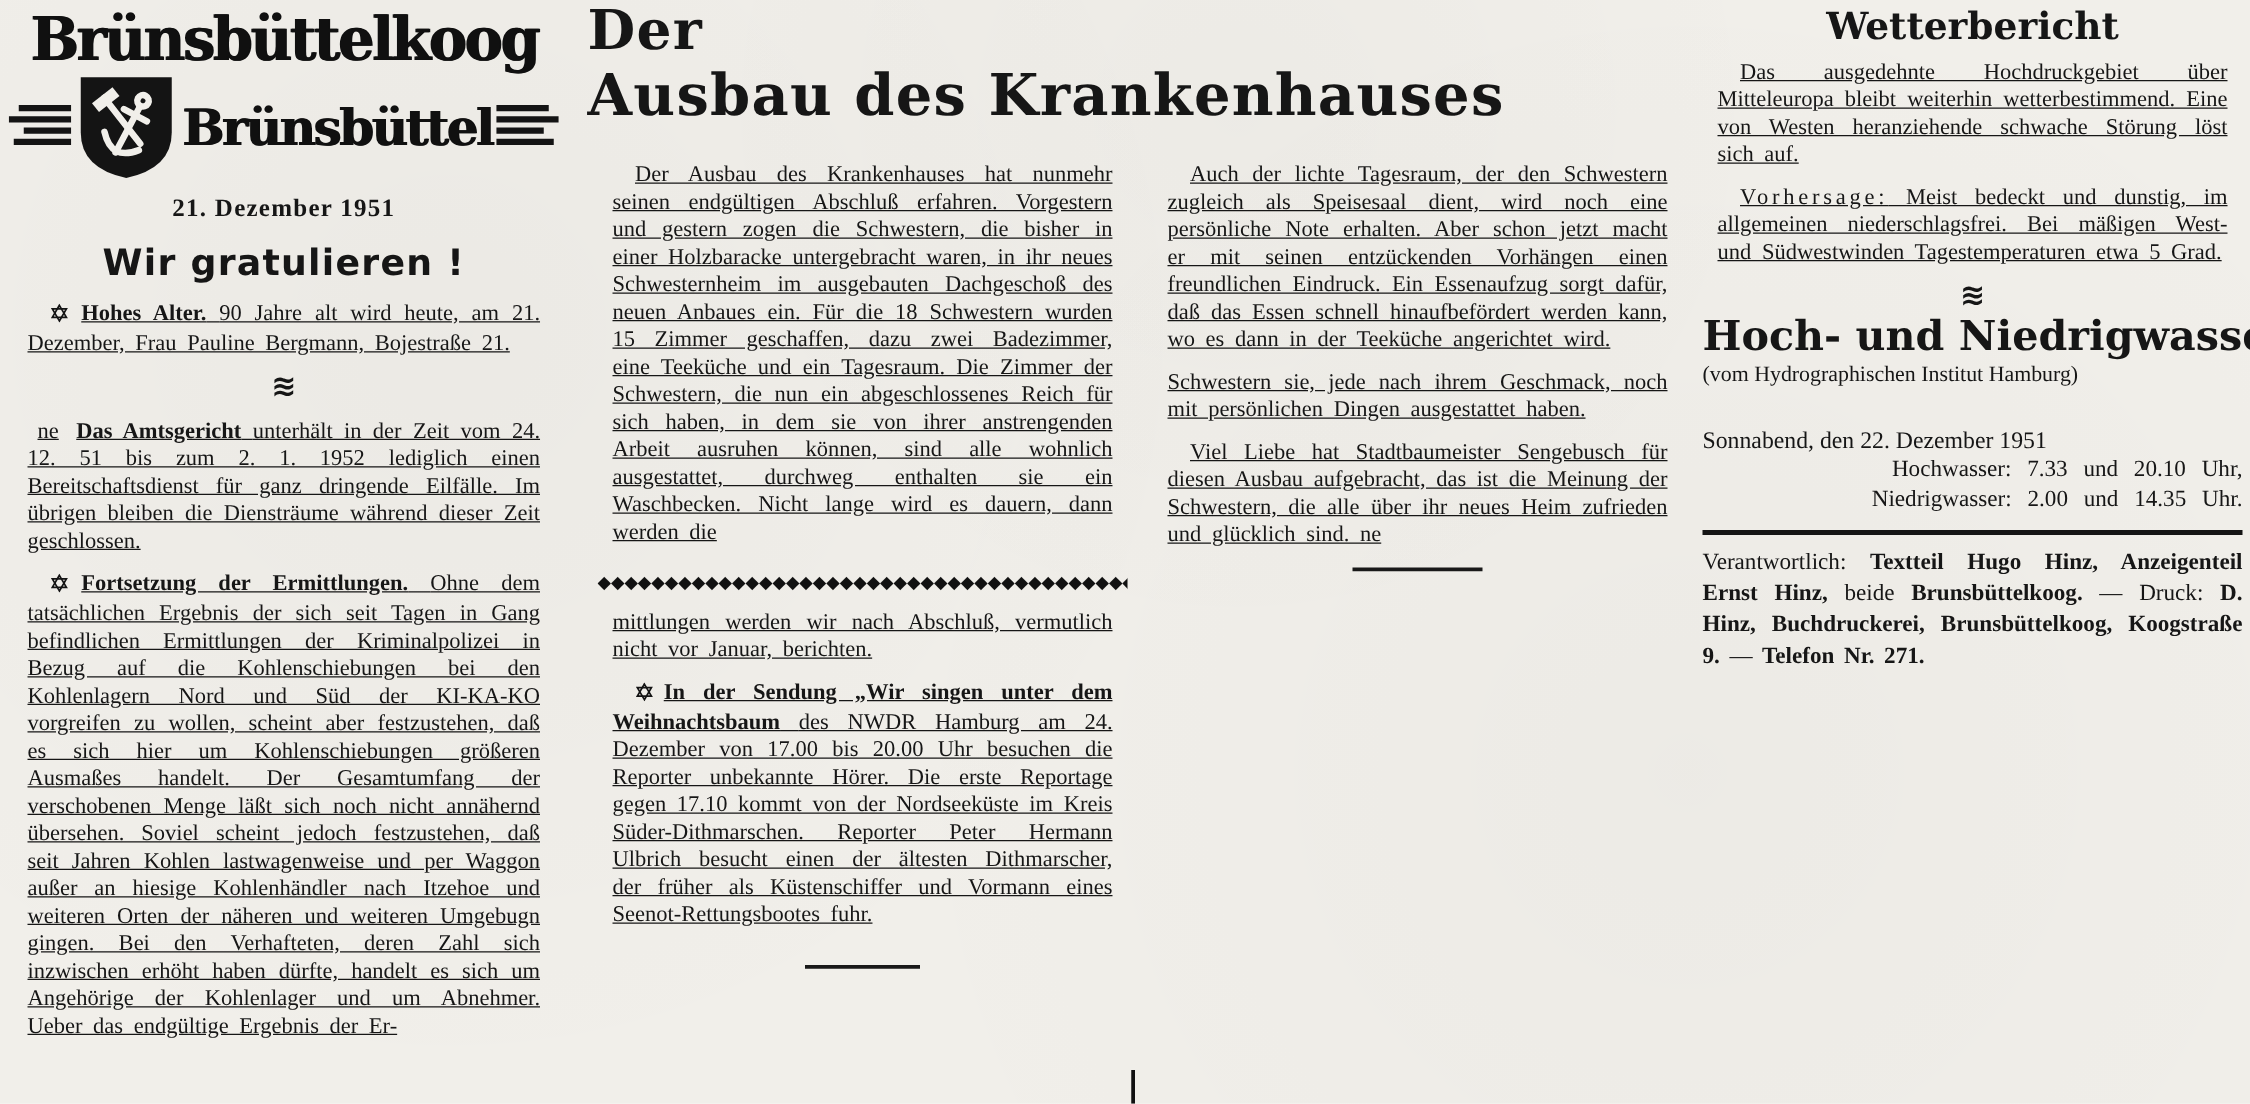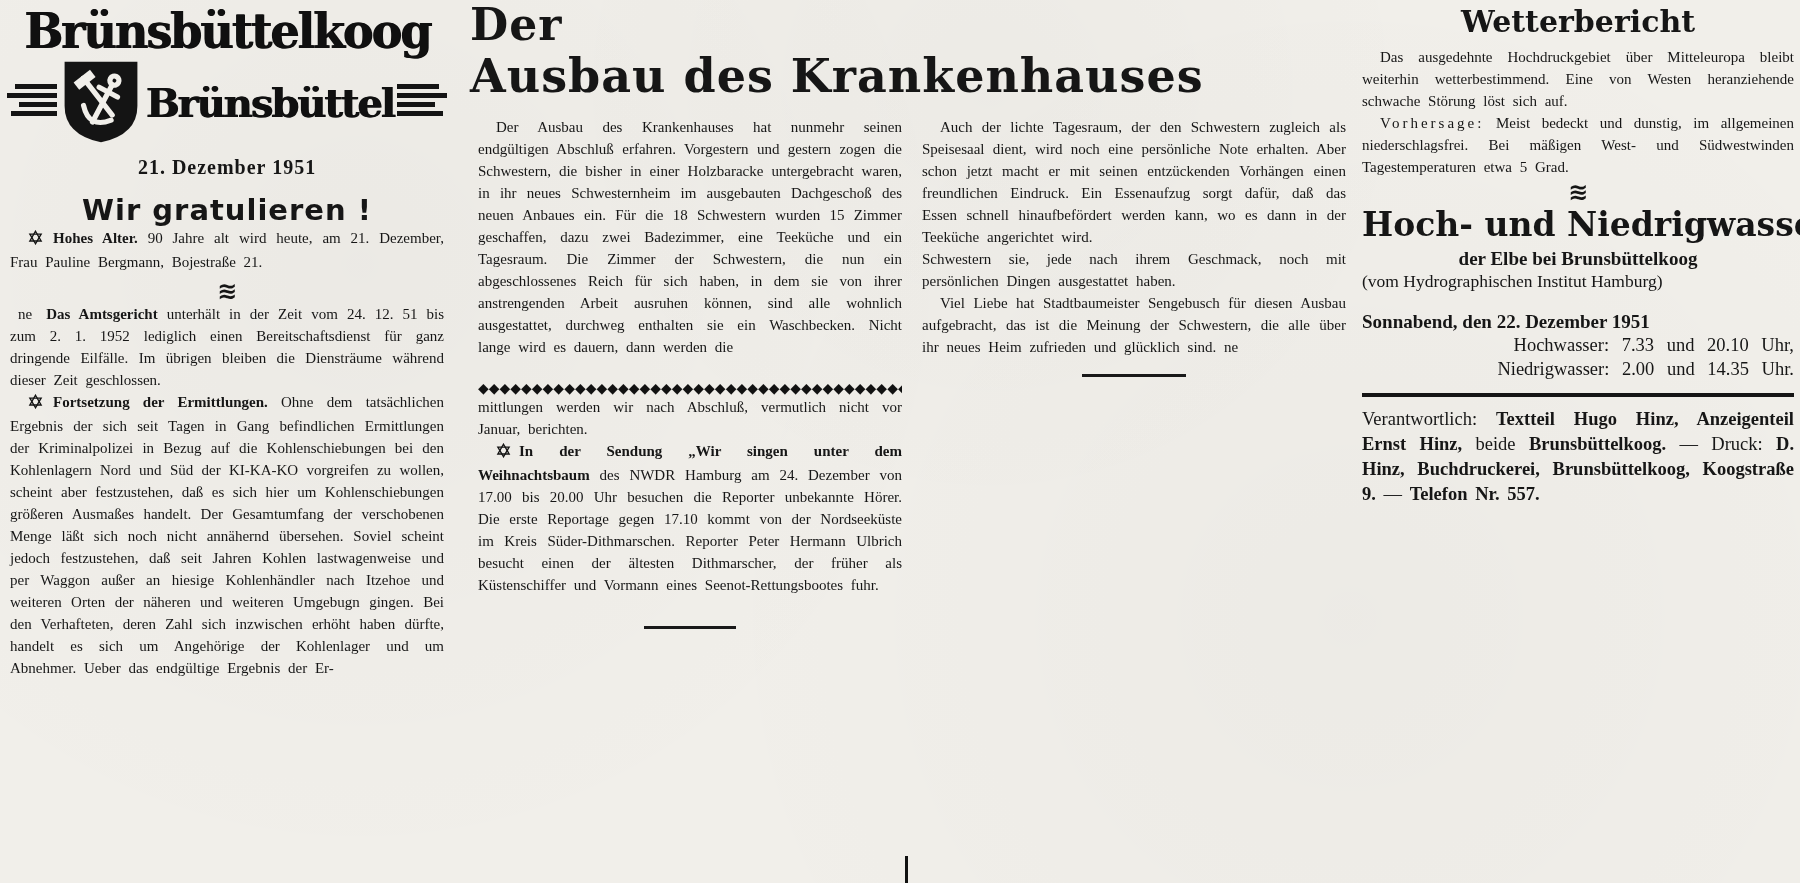--- a/index.html
+++ b/index.html
@@ -9,22 +9,23 @@
     background:#f1efea;
     background-image:
       radial-gradient(circle at 20% 30%, rgba(0,0,0,0.025), rgba(0,0,0,0) 40%),
       radial-gradient(circle at 75% 70%, rgba(0,0,0,0.02), rgba(0,0,0,0) 45%),
       radial-gradient(circle at 55% 10%, rgba(0,0,0,0.018), rgba(0,0,0,0) 35%);
     color:#161616;
     font-family:"Liberation Serif","DejaVu Serif",serif;
   }
   
   p.body-text{
-    margin:0; font-size:15px; line-height:22px; text-align:justify;
+    margin:12px; font-size:18px; line-height:22px; text-align:justify;
     word-spacing:4px;
+    text-decoration:underline;
   }
   b{font-weight:bold;}
   
   .col-left{position:absolute; left:10px; top:4px; width:434px;}
   .masthead-line1{
     font-family:"DejaVu Serif",serif; font-weight:bold; font-size:46px;
     line-height:52px; letter-spacing:-2px; text-align:center; color:#101010;
     text-shadow:1px 0 0 #101010; transform:scaleY(1.05); transform-origin:top;
     white-space:nowrap;
   }
@@ -80,21 +81,21 @@
     font-size:30px; line-height:36px;
   }
   .indent{text-indent:18px;}
   .spaced-lead{letter-spacing:3px; word-spacing:0;}
   .tides-heading{
     text-align:center; font-family:"DejaVu Serif",serif; font-weight:bold;
     font-size:33px; line-height:38px; margin-top:2px; white-space:nowrap;
   }
   .tides-sub{ text-align:center; font-weight:bold; font-size:19px; line-height:23px; margin-top:3px;}
   .tides-source{ text-align:left; font-size:17.5px; line-height:22px; }
-  .tides-date{ font-weight:bold; font-size:19px; margin-top:19px; }
+  .tides-date{ font-weight:normal; font-size:19px; margin-top:32px; }
   .tide-line{ text-align:right; font-size:18.5px; line-height:24px; word-spacing:8px; }
   .imprint-rule{height:4px; background:#151515; margin-top:12px;}
   .imprint{ margin-top:10px; font-size:18.5px; line-height:25px; text-align:justify; word-spacing:3px;}
   
   .column-rule-fragment{position:absolute; left:905px; top:856px; width:3px; height:27px; background:#111;}
   .ribbon{flex:none;}
   .shield{flex:none; margin:0 2px;}
 </style>
 </head>
 <body>
@@ -203,27 +204,26 @@
     <p class="body-text indent" style="margin-top:6px;">Das ausgedehnte Hochdruckgebiet über Mitteleuropa bleibt weiterhin wetterbestimmend. Eine von Westen heranziehende schwache Störung löst sich auf.</p>
 
     <p class="body-text">
       <span style="margin-left:18px;" class="spaced-lead">Vorhersage:</span>
       <span>Meist bedeckt und dunstig, im allgemeinen niederschlagsfrei. Bei mäßigen West- und Südwestwinden Tagestemperaturen etwa 5 Grad.</span>
     </p>
 
     <div class="wave-ornament" style="margin-top:2px;">≋</div>
 
     <div class="tides-heading">Hoch- und Niedrigwasser</div>
-    <div class="tides-sub">der Elbe bei Brunsbüttelkoog</div>
     <div class="tides-source">(vom Hydrographischen Institut Hamburg)</div>
 
     <div class="tides-date">Sonnabend, den 22. Dezember 1951</div>
     <div class="tide-line">Hochwasser: 7.33 und 20.10 Uhr,</div>
     <div class="tide-line">Niedrigwasser: 2.00 und 14.35 Uhr.</div>
 
     <div class="imprint-rule"></div>
 
-    <p class="imprint"><span>Verantwortlich: </span><b>Textteil Hugo Hinz, Anzeigenteil Ernst Hinz,</b><span> beide </span><b>Brunsbüttelkoog.</b><span> — Druck: </span><b>D. Hinz, Buchdruckerei, Brunsbüttelkoog, Koogstraße 9.</b><span> — </span><b>Telefon Nr. 557.</b></p>
+    <p class="imprint"><span>Verantwortlich: </span><b>Textteil Hugo Hinz, Anzeigenteil Ernst Hinz,</b><span> beide </span><b>Brunsbüttelkoog.</b><span> — Druck: </span><b>D. Hinz, Buchdruckerei, Brunsbüttelkoog, Koogstraße 9.</b><span> — </span><b>Telefon Nr. 271.</b></p>
   </div>
 
   <div class="column-rule-fragment"></div>
 
 </div>
 
 </body></html>

